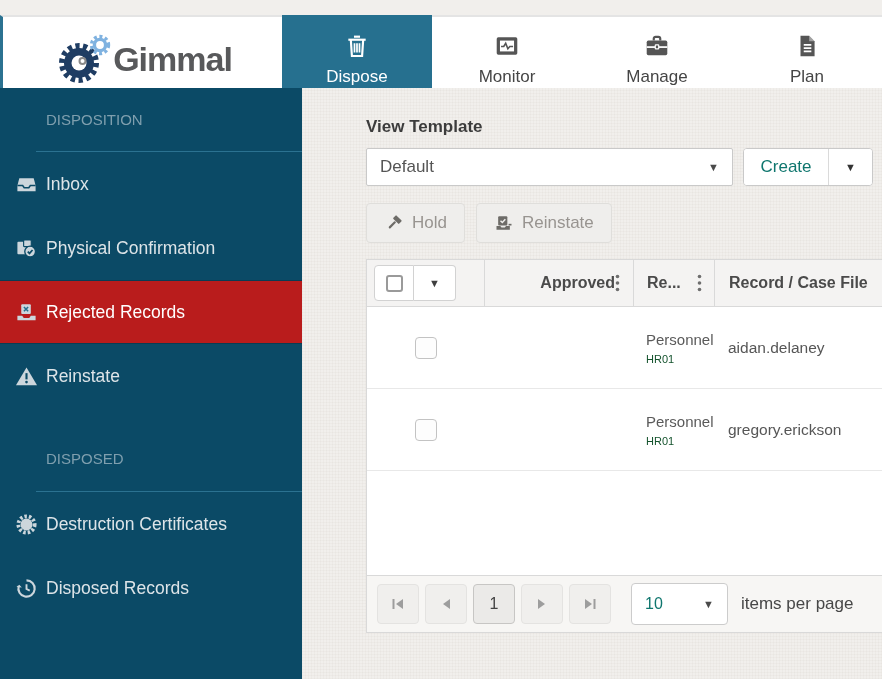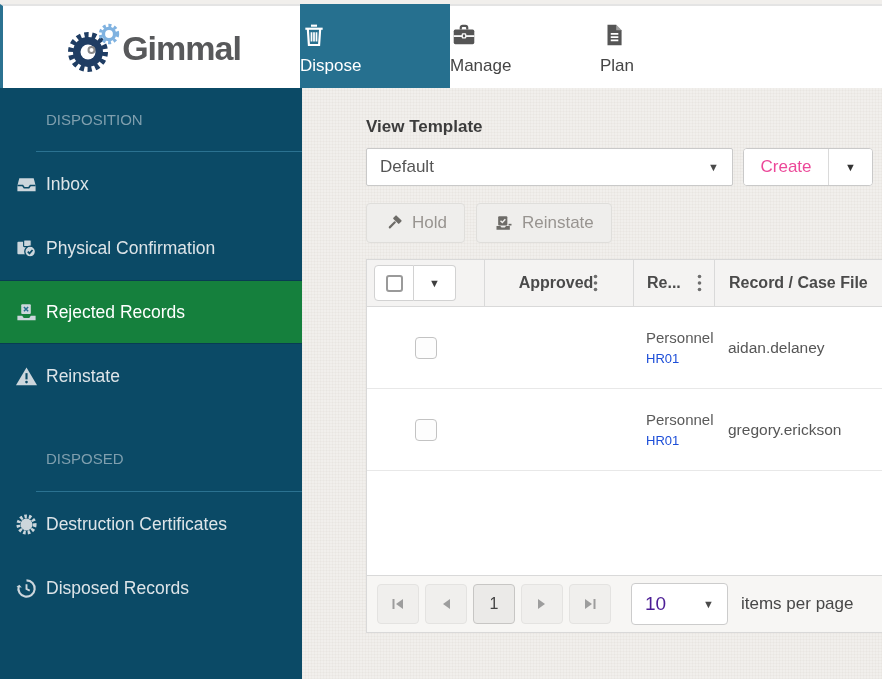--- a/index.html
+++ b/index.html
@@ -2,116 +2,116 @@
 <html><head>
 <meta charset="utf-8">
 <style>
   * { margin:0; padding:0; box-sizing:border-box; }
   html,body { width:882px; height:679px; overflow:hidden;
     font-family:"Liberation Sans", sans-serif; background:#f1efec; }
 
   .page { position:relative; width:882px; height:679px; }
 
   
-  .app-header { position:absolute; top:4px; left:0; right:0; height:88px;
+  .app-header { position:absolute; top:15px; left:0; right:0; height:88px;
     background:#fff; display:flex; border-top:2px solid #e4e4e4;
     border-left:3px solid #2b7291; border-bottom:1px solid #dcdcdc; }
   .logo-wrap { width:297px; display:flex; align-items:center; justify-content:center; gap:2px; }
   .logo-text { font-size:34px; font-weight:bold; color:#58595b; letter-spacing:-1px; margin-left:-4px; }
   .tabs { flex:1; display:flex; }
-  .tab { width:150px; display:flex; flex-direction:column; align-items:flex-start;
+  .tab { width:150px; display:flex; flex-direction:column; align-items:center;
     justify-content:center; gap:7px; color:#454545; cursor:pointer; }
   .tab .t-icon { width:27px; height:27px; color:#555; display:flex; align-items:center; justify-content:center; }
   .tab .t-label { font-size:17px; }
   .tab.active { background:#26708f; color:#fff; margin-top:-2px; padding-top:2px; }
   .tab.active .t-icon { color:#fff; }
 
   
   .sidebar { position:absolute; top:88px; left:0; width:302px; bottom:0;
     background:#0b4a66; color:#dde4e8; }
   .sect-hdr { height:64px; display:flex; align-items:center; padding-left:10px;
     font-size:15px; color:#7f9fae; border-bottom:1px solid #2b7291;margin-left:36px; }
   .sect-hdr.second { height:66px; }
   .side-item { height:64px; display:flex; align-items:center; gap:8px;
     padding-left:14px; font-size:17.5px; cursor:pointer; }
   .side-item .s-icon { width:24px; height:24px; color:#ccd6dc; flex:none;
     display:flex; align-items:center; justify-content:center; }
-  .side-item.selected { background:#15803d; color:#fff;
+  .side-item.selected { background:#b91c1c; color:#fff;
     border-top:1px solid #093c53; border-bottom:1px solid #093c53; }
   .side-spacer { height:18px; }
 
   
   .main { position:absolute; left:302px; top:88px; right:0; bottom:0; overflow:hidden;
     padding:29px 0 0 64px; background-color:#f1efec;
     background-image:
       repeating-linear-gradient(0deg, rgba(120,100,80,0.035) 0 1px, transparent 1px 3px),
       repeating-linear-gradient(90deg, rgba(120,100,80,0.035) 0 1px, transparent 1px 3px); }
   .vt-label { font-size:17px; font-weight:bold; color:#3c3c3c; margin-bottom:11px; }
   .controls-row { display:flex; gap:10px; }
   .dropdown { width:367px; height:38px; background:#fff; border:1px solid #c9c9c9;
     border-radius:2px; display:flex; align-items:center; justify-content:space-between;
     padding:8px 13px; cursor:pointer; }
   .dropdown .dd-text { font-size:17px; color:#555; }
   .dd-arrow { font-size:11px; color:#4a4a4a; }
   .create-split { height:38px; display:flex; background:#fff;
     border:1px solid #c9c9c9; border-radius:4px; overflow:hidden; }
   .create-main { width:84px; display:flex; align-items:center; justify-content:center;
-    font-size:17px; color:#ec4899; background:#fff; border:none; cursor:pointer;
+    font-size:17px; color:#0f766e; background:#fff; border:none; cursor:pointer;
     font-family:inherit; }
   .create-arrow { width:44px; display:flex; align-items:center; justify-content:center;
     border:none; border-left:1px solid #dadada; background:#fff; cursor:pointer; }
   .create-arrow span { font-size:11px; color:#333; }
 
   .actions-row { display:flex; gap:11px; margin-top:17px; }
   .act-btn { height:40px; padding:0 17px; background:#efeeec; border:1px solid #dfdedb;
     border-radius:4px; display:flex; align-items:center; gap:8px; font-size:17px;
     color:#989490; cursor:pointer; font-family:inherit; }
   .act-btn .a-icon { width:20px; height:20px; color:#6e6c68; display:flex;
     align-items:center; justify-content:center; }
 
   
   .grid { margin-top:16px; width:600px; background:#fff; border:1px solid #d9d9d9; }
   .grid-header { height:47px; background:#f4f3f2; border-bottom:1px solid #d9d9d9; display:flex; }
   .gh-cell { display:flex; align-items:center; font-size:16px; font-weight:bold;
     color:#4a4a4a; border-left:1px solid #d9d9d9; }
   .gh-cell.first { border-left:none; width:117px; padding-left:7px; }
-  .gh-cell.c2 { width:149px; justify-content:center; padding:0 13px 0 12px; }
+  .gh-cell.c2 { width:149px; justify-content:flex-end; padding:0 13px 0 12px; }
   .gh-cell.c3 { width:81px; justify-content:space-between; padding:0 12px 0 13px; }
   .gh-cell.c4 { flex:1; padding-left:14px; white-space:nowrap; overflow:hidden; }
   .hdr-btn-group { display:flex; }
   .hbtn { height:36px; background:#fff; border:1px solid #d2d2d2; display:flex;
     align-items:center; justify-content:center; cursor:pointer; }
   .hbtn.cb { width:40px; border-radius:4px 0 0 4px; }
   .hbtn.arr { width:42px; border-left:none; border-radius:0 4px 4px 0; }
   .hbtn.arr span { font-size:11px; color:#3f3f3f; }
   .cb-glyph { width:17px; height:17px; border:2px solid #9a9a9a; border-radius:3px; }
   .col-menu { display:flex; cursor:pointer; }
 
   .grid-row { height:82px; display:flex; align-items:center; border-bottom:1px solid #e8e8e8; }
   .gr-c1 { width:117px; display:flex; justify-content:center; }
   .row-cb { width:22px; height:22px; border:1px solid #c3c3c3; border-radius:4px;
     background:#fdfdfd; cursor:pointer; }
   .gr-c2 { width:149px; }
   .gr-c3 { width:81px; padding-left:13px; overflow:hidden; }
   .gr-c3 .rc-name { font-size:15px; color:#5a5a5a; white-space:nowrap; }
-  .gr-c3 .rc-code { font-size:13px; color:#1d4ed8; margin-top:5px; white-space:nowrap; }
+  .gr-c3 .rc-code { font-size:11px; color:#14532d; margin-top:5px; white-space:nowrap; }
   .gr-c4 { flex:1; padding-left:14px; font-size:15.5px; color:#565656; white-space:nowrap; overflow:hidden; }
   .grid-filler { height:104px; }
 
   .grid-pager { height:57px; border-top:1px solid #d9d9d9; background:#f7f6f4;
     display:flex; align-items:center; padding-left:10px; }
   .pg-btn { width:42px; height:40px; margin-right:6px; background:#f0efed;
     border:1px solid #e4e3e1; border-radius:4px; display:flex; align-items:center;
     justify-content:center; cursor:pointer; color:#9d9d9d; }
   .pg-btn.current { background:#ebeae8; border-color:#c7c6c4; color:#444;
     font-size:16px; font-family:inherit; }
   .pg-select { margin-left:14px; width:97px; height:42px; background:#fff;
     border:1px solid #ccc; border-radius:4px; display:flex; align-items:center;
     justify-content:space-between; padding:0 13px; cursor:pointer; }
-  .pg-select .ps-text { font-size:19px; color:#4c1d95; }
+  .pg-select .ps-text { font-size:16px; color:#0f766e; }
   .pg-label { margin-left:13px; font-size:17px; color:#474747;text-align:center; }
 </style>
 </head>
 <body>
 
 <div class="page">
 
   <header class="app-header">
     <div class="logo-wrap">
       <svg width="62" height="58" viewBox="0 0 62 58">
@@ -132,20 +132,30 @@
               <path d="M9.2 3.4h5.6"></path>
             <path d="M6.3 6.2l1 15h9.4l1-15"></path>
             <path d="M9.7 9.5v8.5M12 9.5v8.5M14.3 9.5v8.5" stroke-width="1.6"></path>
           </svg>
         </span>
         <span class="t-label">Dispose</span>
       </div>
       <div class="tab">
         <span class="t-icon">
           <svg width="26" height="26" viewBox="0 0 24 24">
+            <rect x="2.5" y="4" width="19" height="16" rx="1.5" fill="currentColor"></rect>
+            <rect x="5.5" y="7" width="13" height="10" fill="#ffffff"></rect>
+            <path d="M6.5 12.5h2.5l1.8-3 2 5 1.8-2h3" fill="none" stroke="currentColor" stroke-width="1.5"></path>
+          </svg>
+        </span>
+        <span class="t-label">Monitor</span>
+      </div>
+      <div class="tab">
+        <span class="t-icon">
+          <svg width="26" height="26" viewBox="0 0 24 24">
             <path d="M9 7V5.2A1.7 1.7 0 0 1 10.7 3.5h2.6A1.7 1.7 0 0 1 15 5.2V7" fill="none" stroke="currentColor" stroke-width="2"></path>
             <rect x="2.5" y="7" width="19" height="13.5" rx="1.5" fill="currentColor"></rect>
             <rect x="2.5" y="12.2" width="19" height="1.6" fill="#ffffff"></rect>
             <rect x="10.4" y="11" width="3.2" height="3.6" rx="0.6" fill="currentColor" stroke="#ffffff" stroke-width="1.1"></rect>
           </svg>
         </span>
         <span class="t-label">Manage</span>
       </div>
       <div class="tab">
         <span class="t-icon">

